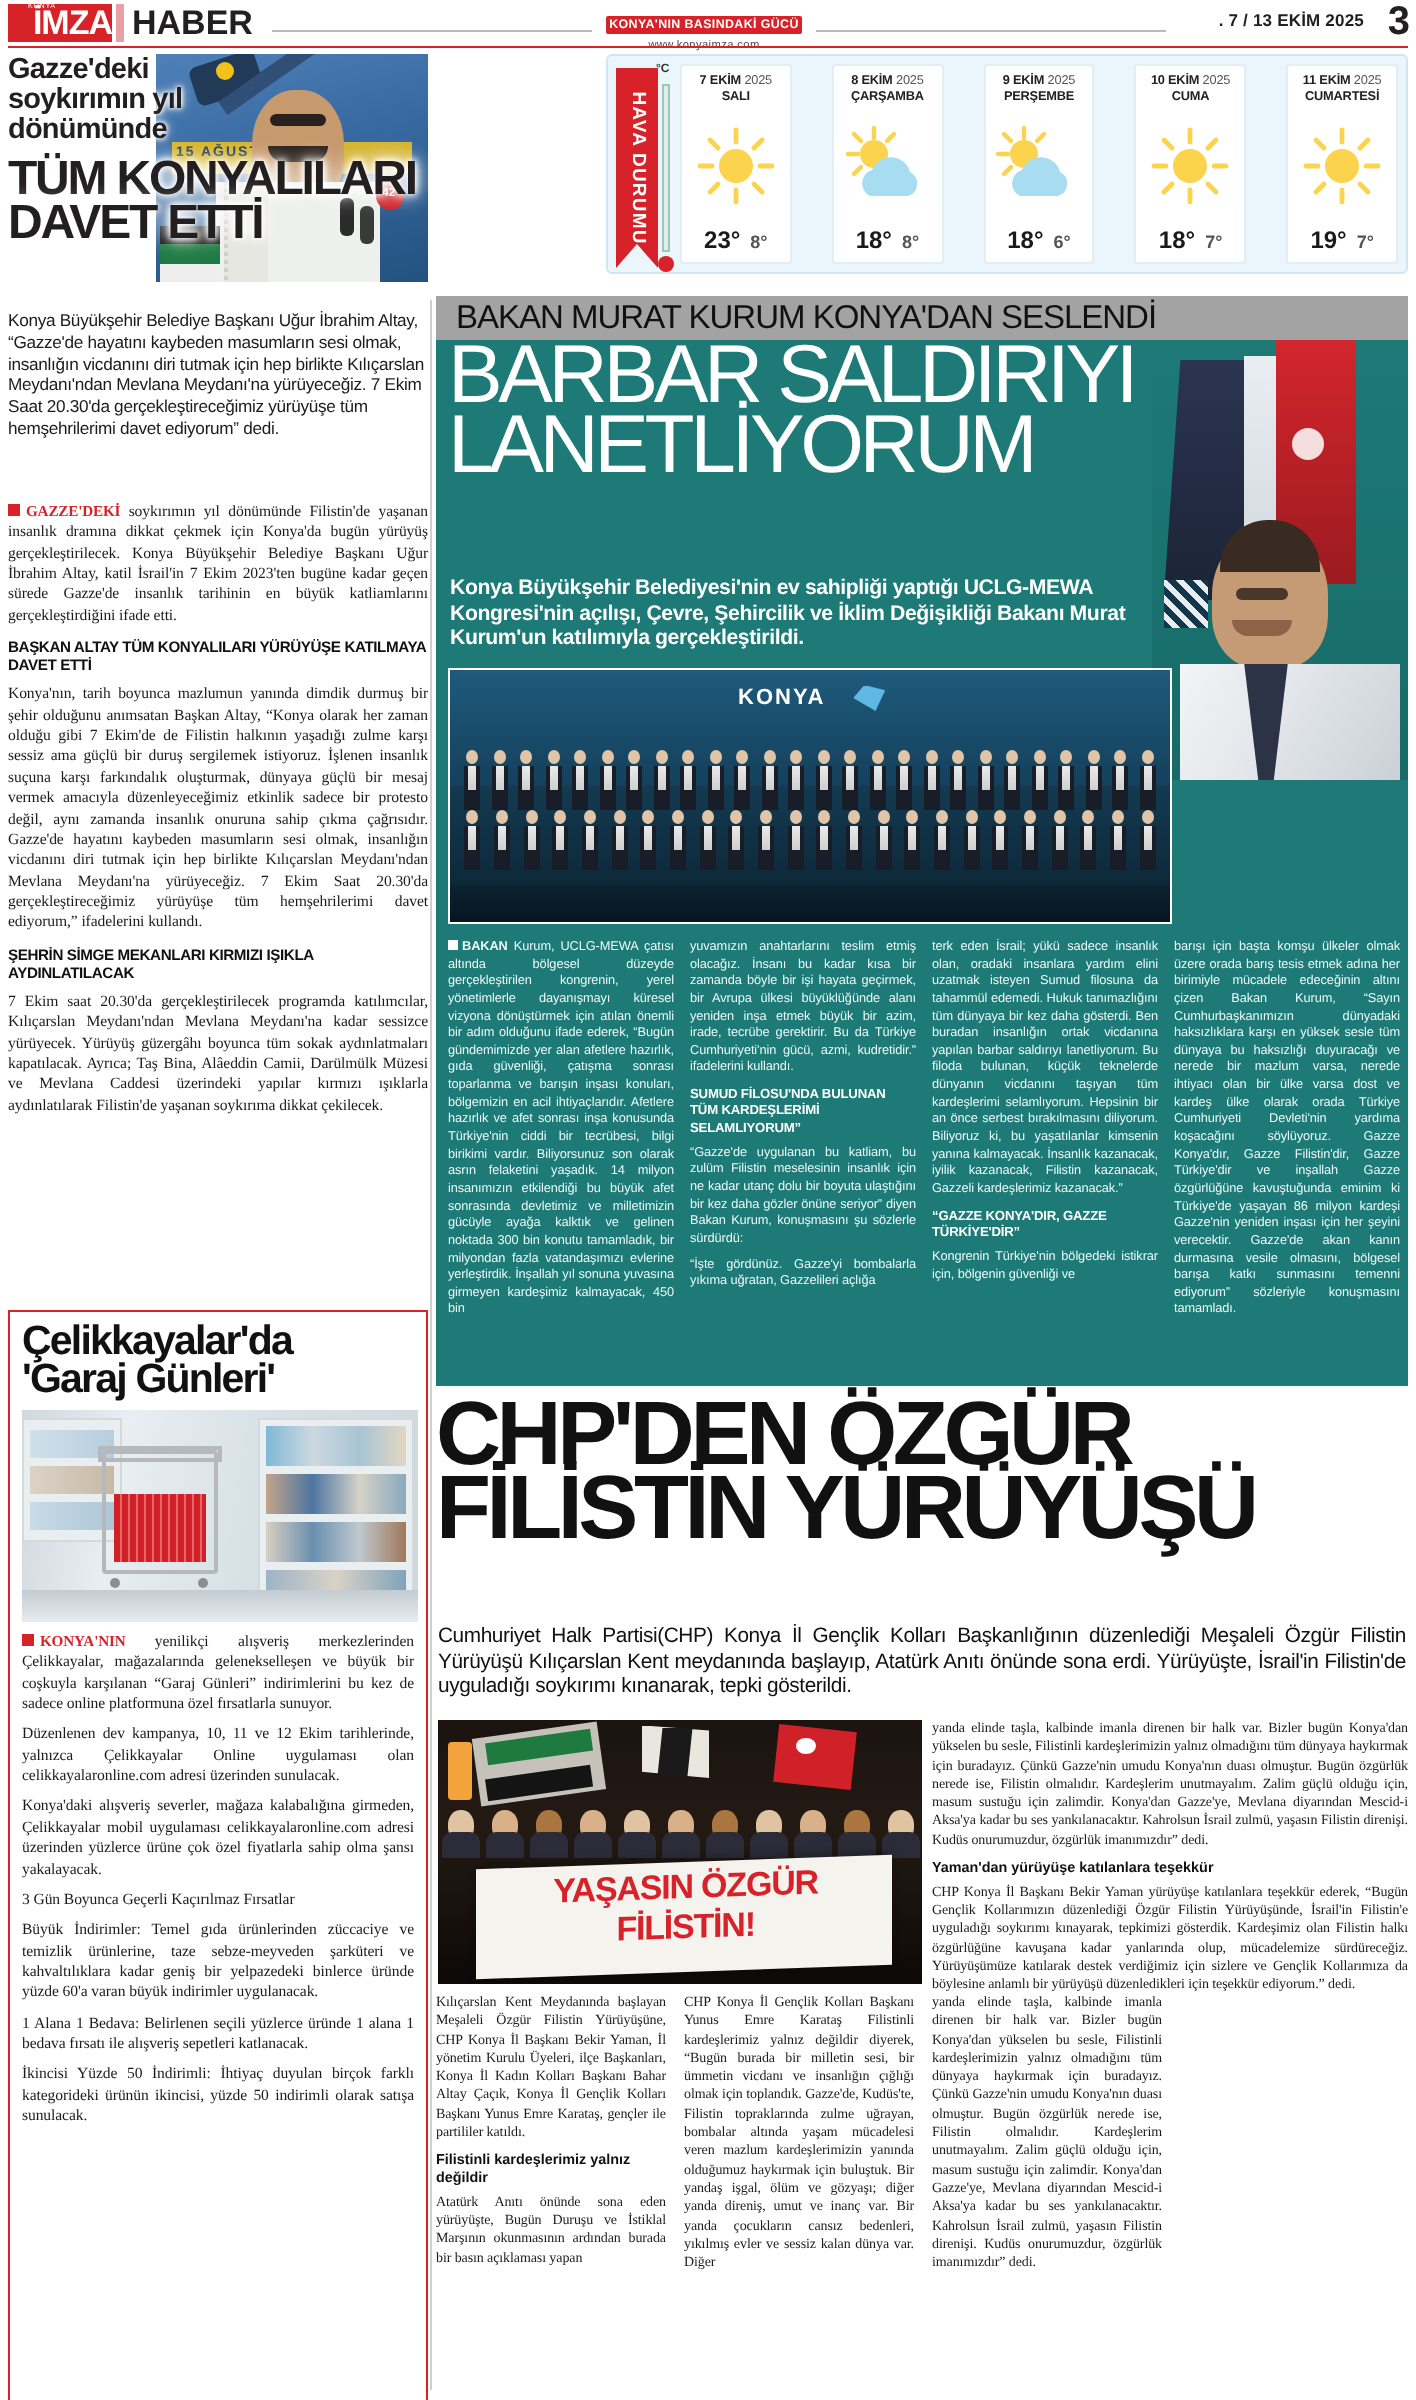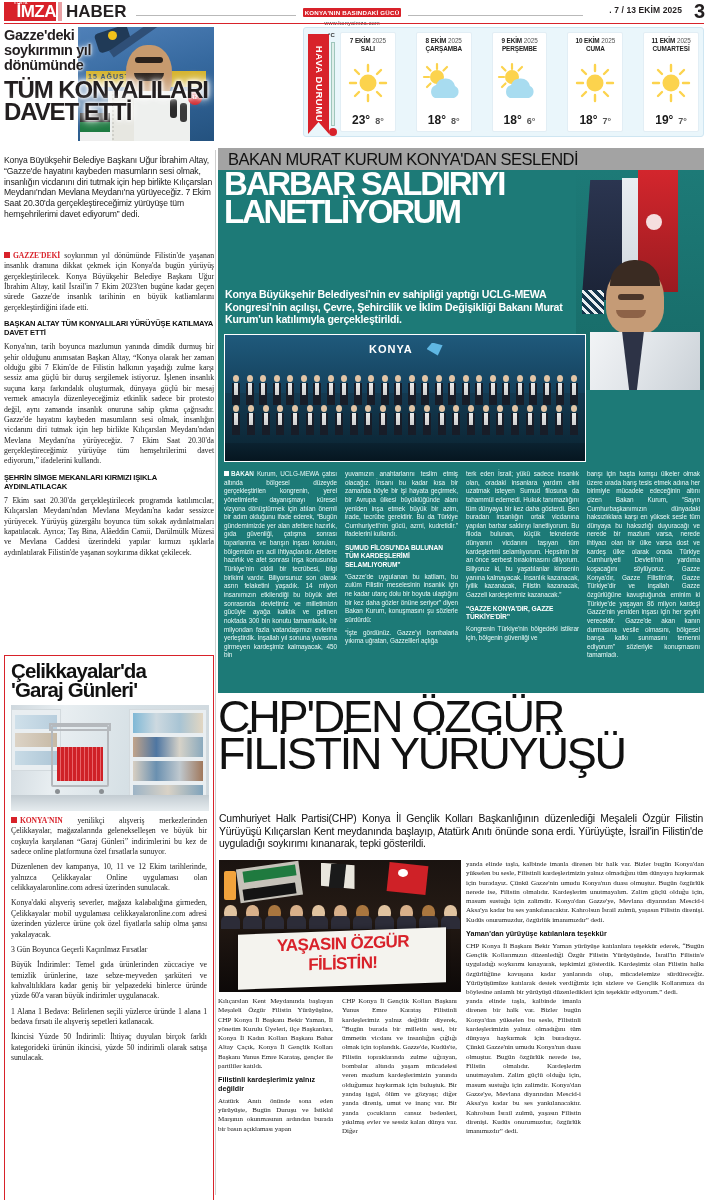--- a/index.html
+++ b/index.html
@@ -135,21 +135,21 @@
   .kurum-kicker {
     position:absolute; left:0; top:0; width:486px; height:22px; background:#a3a3a3;
     color:#111; font-size:16.5px; font-weight:normal; letter-spacing:-.5px;
     display:flex; align-items:center; padding-left:10px;
   }
   .kurum-photo-person {
     position:absolute; right:0; top:22px; width:128px; height:220px; overflow:hidden;
   }
   .kurum-title {
     position:absolute; left:6px; top:22px; width:420px; z-index:3;
-    font-size:33px; font-weight:bold; color:#ffffff; line-height:.86; letter-spacing:-2.2px;
+    font-size:41px; font-weight:normal; color:#ffffff; line-height:.86; letter-spacing:-2.2px;
   }
   .kurum-sub {
     position:absolute; left:7px; top:140px; width:352px; z-index:3;
     font-size:10.6px; font-weight:600; color:#ffffff; line-height:1.2; letter-spacing:-.2px;
   }
   .kurum-photo {
     position:absolute; left:6px; top:186px; width:362px; height:128px;
     border:1.5px solid #ffffff; overflow:hidden;
     background:linear-gradient(175deg,#18455f 0%,#123449 40%,#0d2635 100%);
   }
@@ -166,21 +166,21 @@
     font-size:6.6px; font-weight:bold; color:#ffffff; line-height:1.25;
     margin:5px 0 4px; letter-spacing:-.1px;
   }
   .kcol .k-mark { display:inline-block; width:5px; height:5px; background:#ffffff; margin-right:2px; }
   .kcol .k-lead { font-weight:bold; }
 
   
   .chp { position:absolute; left:218px; top:697px; width:486px; height:500px; }
   .chp-title {
     position:absolute; left:0px; top:2px; width:486px;
-    font-size:45px; font-weight:normal; color:#111; line-height:.82; letter-spacing:-2.2px;
+    font-size:45px; font-weight:bold; color:#111; line-height:.82; letter-spacing:-2.2px;
   }
   .chp-sub {
     position:absolute; left:1px; top:116px; width:484px;
     font-size:10.4px; color:#111; line-height:1.22; letter-spacing:-.2px; text-align:justify;
   }
   .chp-photo {
     position:absolute; left:1px; top:163px; width:242px; height:132px;
     overflow:hidden; background:#120d0c;
   }
   .chp-col-right-top { position:absolute; left:248px; top:163px; width:238px; }

